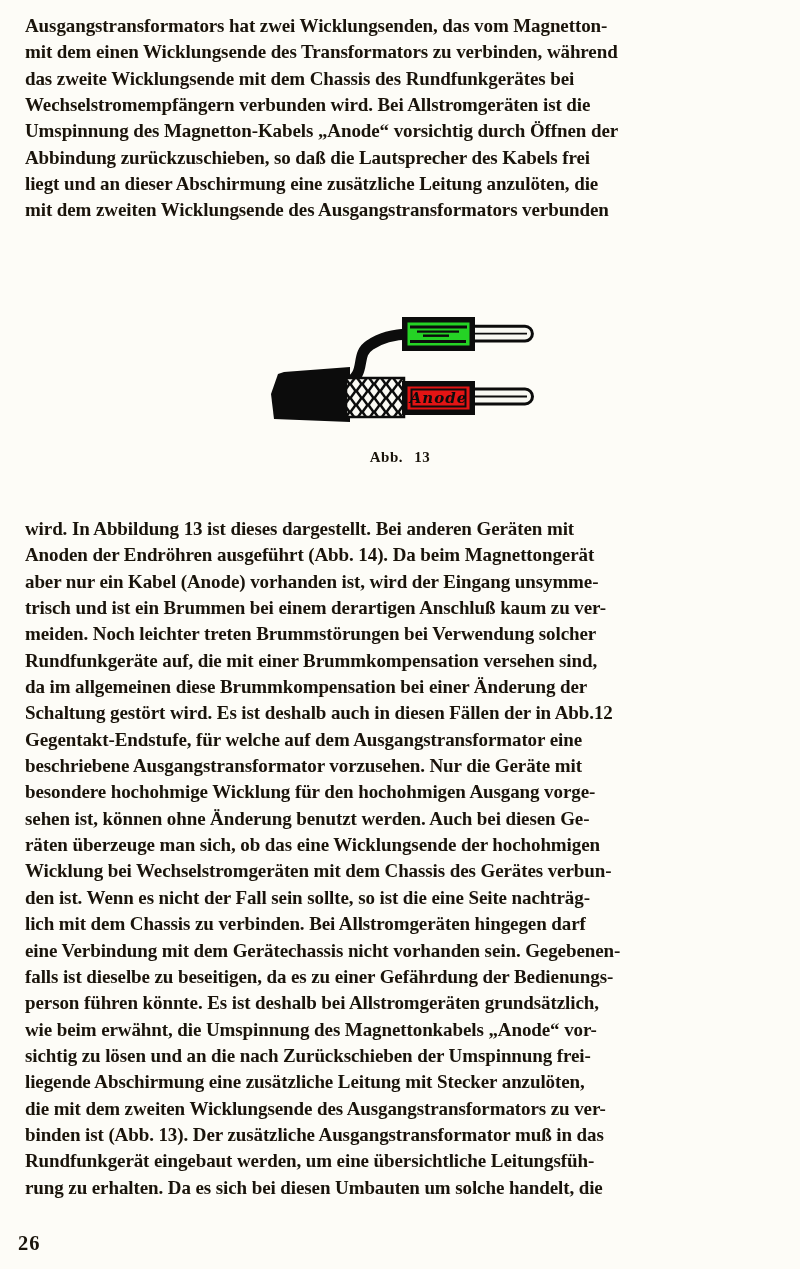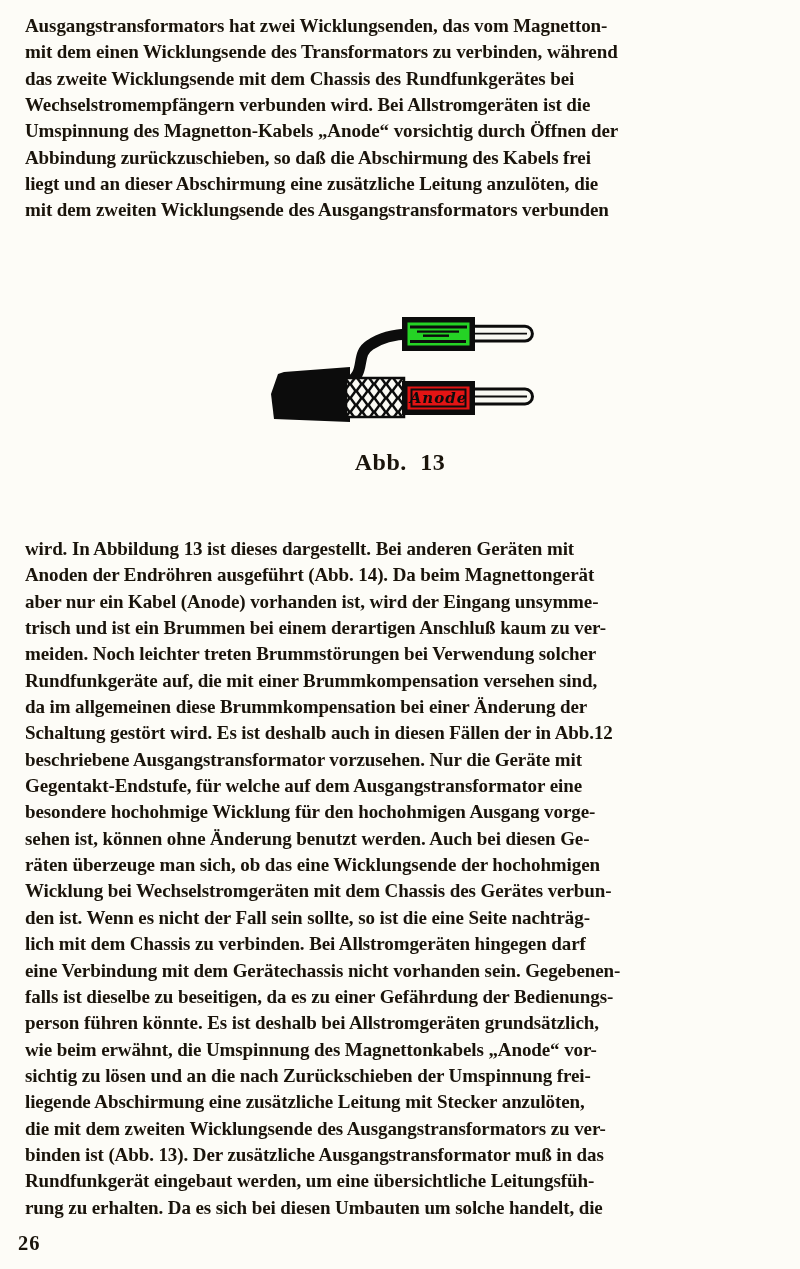--- a/index.html
+++ b/index.html
@@ -13,38 +13,38 @@
     font-size:19px;font-weight:700;line-height:26.35px;letter-spacing:-0.1px;
   }
   .para .tline{
     text-align:justify;text-align-last:justify;height:26.35px;overflow:hidden;white-space:nowrap;
   }
   .para .tline::after{content:"";display:inline-block;width:100%;}
   
   .figure{position:absolute;left:260px;top:300px;width:290px;height:135px;text-align:right;}
   .caption{
     position:absolute;top:449px;left:0;width:800px;text-align:center;
-    font-size:24px;font-weight:700;word-spacing:7px;letter-spacing:0.5px;
+    font-size:15px;font-weight:700;word-spacing:7px;letter-spacing:0.5px;
   }
   .pagenum{
     position:absolute;left:18px;top:1232px;font-size:20.5px;font-weight:700;letter-spacing:1px;
   }
 </style>
 </head>
 <body>
 
 <div class="page">
 
   <div class="para" style="top:13px">
       <div class="tline">Ausgangstransformators hat zwei Wicklungsenden, das vom Magnetton-</div>
       <div class="tline">mit dem einen Wicklungsende des Transformators zu verbinden, während</div>
       <div class="tline">das zweite Wicklungsende mit dem Chassis des Rundfunkgerätes bei</div>
       <div class="tline">Wechselstromempfängern verbunden wird. Bei Allstromgeräten ist die</div>
       <div class="tline">Umspinnung des Magnetton-Kabels „Anode“ vorsichtig durch Öffnen der</div>
-      <div class="tline">Abbindung zurückzuschieben, so daß die Abschirmung des Kabels frei</div>
+      <div class="tline">Abbindung zurückzuschieben, so daß die Lautsprecher des Kabels frei</div>
       <div class="tline">liegt und an dieser Abschirmung eine zusätzliche Leitung anzulöten, die</div>
       <div class="tline">mit dem zweiten Wicklungsende des Ausgangstransformators verbunden</div>
     </div>
 
   <div class="figure">
     <svg width="290" height="135" viewBox="0 0 290 135">
       <defs>
         <pattern id="braid" width="12" height="14" patternUnits="userSpaceOnUse">
           <rect width="12" height="14" fill="#0c0c0c"></rect>
           <path d="M6,1.5 L10,7 L6,12.5 L2,7 Z" fill="#fbfaf4"></path>
@@ -80,31 +80,31 @@
         <rect x="142" y="81" width="73" height="34" fill="#0c0c0c"></rect>
         <rect x="147.5" y="86.5" width="62" height="23" fill="#e31414"></rect>
         <rect x="151.5" y="89.5" width="54" height="17" fill="none" stroke="#0c0c0c" stroke-width="2"></rect>
         <text x="178.5" y="102.5" text-anchor="middle" font-family="DejaVu Serif, serif" font-style="italic" font-weight="bold" font-size="15" fill="#0c0c0c" letter-spacing="1">Anode</text>
       </g>
     </svg>
   </div>
 
   <div class="caption">Abb. 13</div>
 
-  <div class="para" style="top:536px">
+  <div class="para" style="top:516px">
       <div class="tline">wird. In Abbildung 13 ist dieses dargestellt. Bei anderen Geräten mit</div>
       <div class="tline">Anoden der Endröhren ausgeführt (Abb. 14). Da beim Magnettongerät</div>
       <div class="tline">aber nur ein Kabel (Anode) vorhanden ist, wird der Eingang unsymme-</div>
       <div class="tline">trisch und ist ein Brummen bei einem derartigen Anschluß kaum zu ver-</div>
       <div class="tline">meiden. Noch leichter treten Brummstörungen bei Verwendung solcher</div>
       <div class="tline">Rundfunkgeräte auf, die mit einer Brummkompensation versehen sind,</div>
       <div class="tline">da im allgemeinen diese Brummkompensation bei einer Änderung der</div>
       <div class="tline">Schaltung gestört wird. Es ist deshalb auch in diesen Fällen der in Abb.12</div>
+      <div class="tline">Gegentakt-Endstufe, für welche auf dem Ausgangstransformator eine</div>
       <div class="tline">beschriebene Ausgangstransformator vorzusehen. Nur die Geräte mit</div>
-      <div class="tline">Gegentakt-Endstufe, für welche auf dem Ausgangstransformator eine</div>
       <div class="tline">besondere hochohmige Wicklung für den hochohmigen Ausgang vorge-</div>
       <div class="tline">sehen ist, können ohne Änderung benutzt werden. Auch bei diesen Ge-</div>
       <div class="tline">räten überzeuge man sich, ob das eine Wicklungsende der hochohmigen</div>
       <div class="tline">Wicklung bei Wechselstromgeräten mit dem Chassis des Gerätes verbun-</div>
       <div class="tline">den ist. Wenn es nicht der Fall sein sollte, so ist die eine Seite nachträg-</div>
       <div class="tline">lich mit dem Chassis zu verbinden. Bei Allstromgeräten hingegen darf</div>
       <div class="tline">eine Verbindung mit dem Gerätechassis nicht vorhanden sein. Gegebenen-</div>
       <div class="tline">falls ist dieselbe zu beseitigen, da es zu einer Gefährdung der Bedienungs-</div>
       <div class="tline">person führen könnte. Es ist deshalb bei Allstromgeräten grundsätzlich,</div>
       <div class="tline">wie beim erwähnt, die Umspinnung des Magnettonkabels „Anode“ vor-</div>

